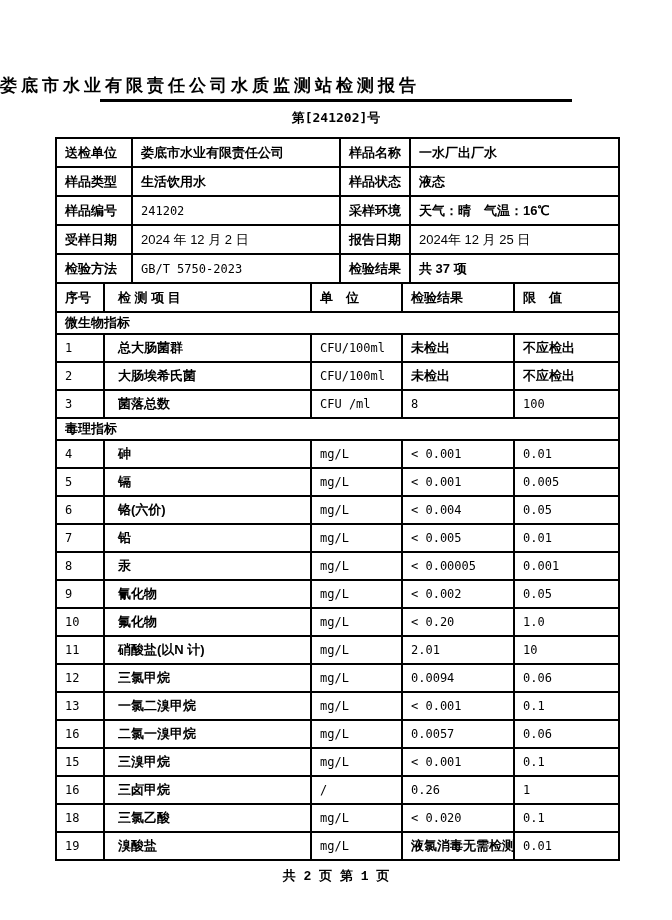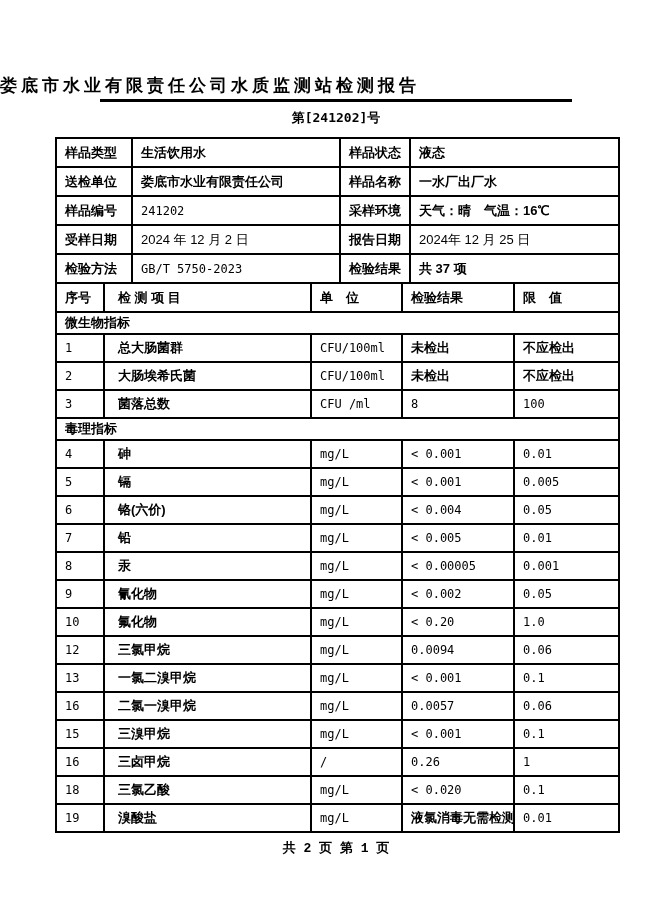--- a/index.html
+++ b/index.html
@@ -86,30 +86,30 @@
 
   <table class="info-table">
     <colgroup>
         <col style="width:76px">
         <col style="width:208px">
         <col style="width:70px">
         <col style="width:209px">
       </colgroup>
     <tbody>
         <tr class="info-row">
+      <td class="cn">送检单位</td>
+      <td class="cn">娄底市水业有限责任公司</td>
+      <td class="cn">样品名称</td>
+      <td class="cn">一水厂出厂水</td>
+    </tr>
+    <tr class="info-row">
       <td class="cn">样品类型</td>
       <td class="cn">生活饮用水</td>
       <td class="cn">样品状态</td>
       <td class="cn">液态</td>
-    </tr>
-    <tr class="info-row">
-      <td class="cn">送检单位</td>
-      <td class="cn">娄底市水业有限责任公司</td>
-      <td class="cn">样品名称</td>
-      <td class="cn">一水厂出厂水</td>
     </tr>
     <tr class="info-row">
       <td class="cn">样品编号</td>
       <td class="num">241202</td>
       <td class="cn">采样环境</td>
       <td class="cn">天气：晴　气温：16℃</td>
     </tr>
     <tr class="info-row">
       <td class="cn">受样日期</td>
       <td class="mix">2024 年 12 月 2 日</td>
@@ -213,20 +213,27 @@
       <td class="num">0.05</td>
     </tr>
     <tr class="data-row">
       <td class="num">10</td>
       <td class="cn item-pad">氟化物</td>
       <td class="num">mg/L</td>
       <td class="num">&lt; 0.20</td>
       <td class="num">1.0</td>
     </tr>
     <tr class="data-row">
+      <td class="num">11</td>
+      <td class="cn item-pad">硝酸盐(以N 计)</td>
+      <td class="num">mg/L</td>
+      <td class="num">2.01</td>
+      <td class="num">10</td>
+    </tr>
+    <tr class="data-row">
       <td class="num">12</td>
       <td class="cn item-pad">三氯甲烷</td>
       <td class="num">mg/L</td>
       <td class="num">0.0094</td>
       <td class="num">0.06</td>
     </tr>
     <tr class="data-row">
       <td class="num">13</td>
       <td class="cn item-pad">一氯二溴甲烷</td>
       <td class="num">mg/L</td>

